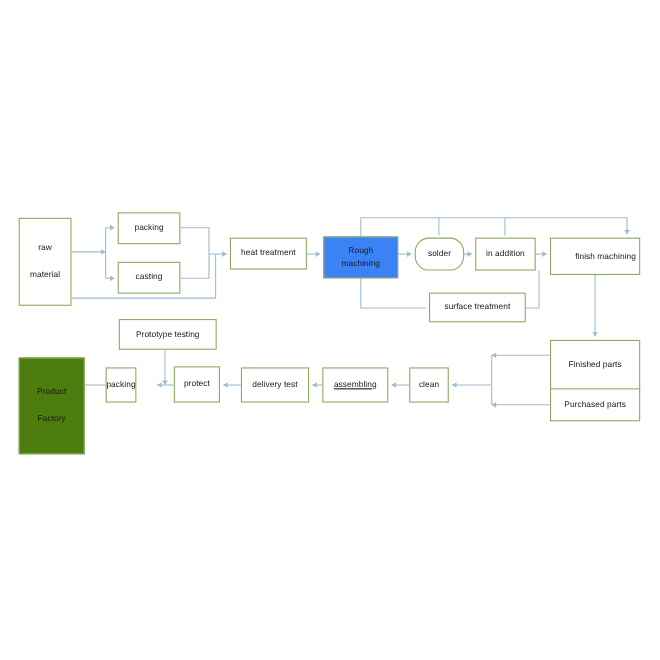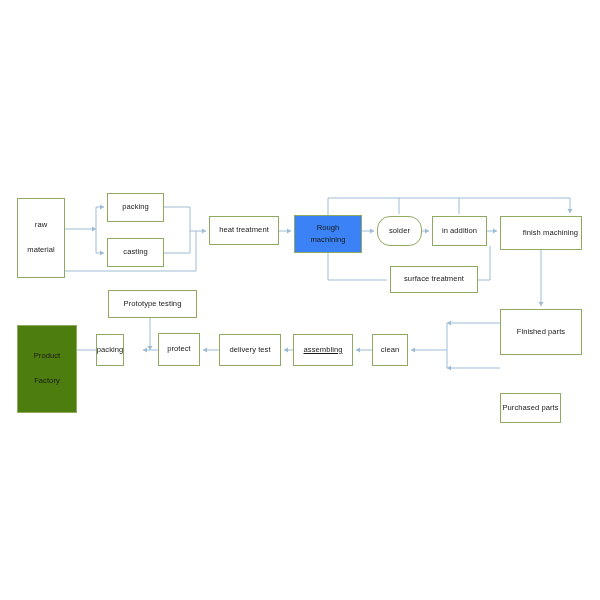--- a/index.html
+++ b/index.html
@@ -203,18 +203,18 @@
       </div>
       <div class="node" style="left: 293px; top: 334px; width: 60px; height: 32px; border-color: rgb(143, 170, 96); background: rgb(255, 255, 255); color: rgb(26, 26, 26); text-decoration: underline;">
         <span class="line1">assembling</span>
       </div>
       <div class="node" style="left: 372px; top: 334px; width: 36px; height: 32px; border-color: rgb(143, 170, 96); background: rgb(255, 255, 255); color: rgb(26, 26, 26);">
         <span class="line1">clean</span>
       </div>
       <div class="node" style="left: 500px; top: 309px; width: 82px; height: 46px; border-color: rgb(143, 170, 96); background: rgb(255, 255, 255); color: rgb(26, 26, 26);">
         <span class="line1">Finished parts</span>
       </div>
-      <div class="node" style="left: 500px; top: 353px; width: 61px; height: 30px; border-color: rgb(143, 170, 96); background: rgb(255, 255, 255); color: rgb(26, 26, 26); margin-top: 40px;">
+      <div class="node" style="left: 500px; top: 353px; width: 82px; height: 30px; border-color: rgb(143, 170, 96); background: rgb(255, 255, 255); color: rgb(26, 26, 26);">
         <span class="line1">Purchased parts</span>
       </div>
     </div>
 
 </div>
 
 </body></html>

